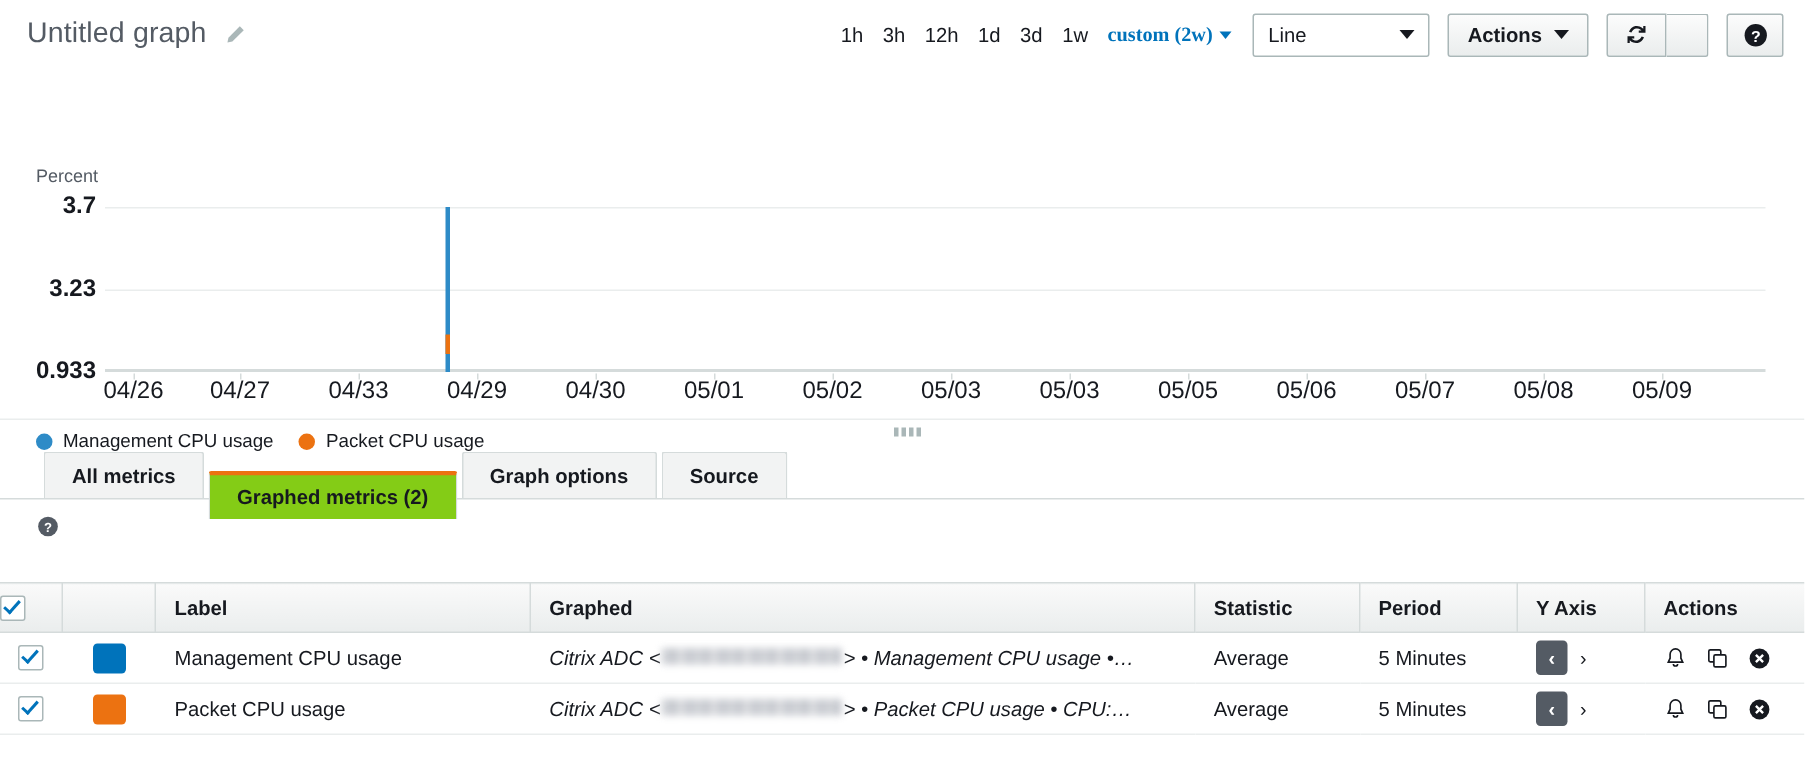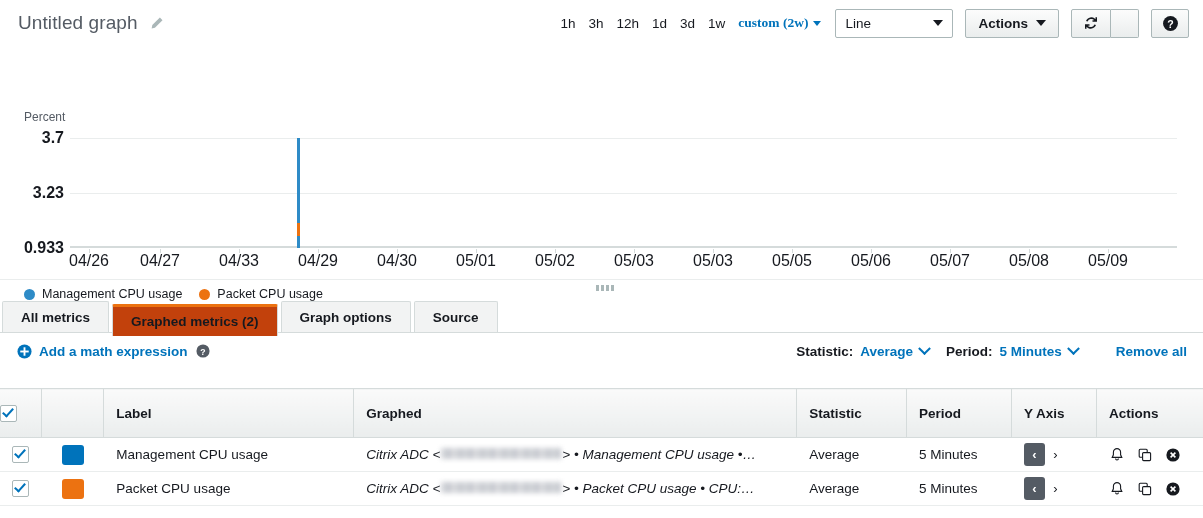--- a/index.html
+++ b/index.html
@@ -213,44 +213,44 @@
   }
 
   
   .tabs {
     position: absolute;
     left: 0; top: 301px;
     width: 100%;
     height: 32px;
     display: flex;
     align-items: flex-end;
-    padding-left: 2px;
+    padding-left: 29px;
     box-sizing: border-box;
     border-bottom: 1px solid #d5dbdb;
   }
   .tab {
     height: 31px;
     display: flex; align-items: center;
     padding: 0 18px;
     font-size: 13.5px;
     font-weight: bold;
     color: #16191f;
     background: #f2f3f3;
     border: 1px solid #d5dbdb;
     border-bottom: none;
     border-radius: 2px 2px 0 0;
     margin-right: 3px;
     box-sizing: border-box;
     cursor: pointer;
   }
   .tab.active {
-    background: #c2410c;
+    background: #84cc16;
     border-top: 3px solid #ec7211;
     position: relative;
-    top: 4px;
+    top: 14px;
     height: 32px;
   }
 
   
   .toolbar {
     position: absolute;
     left: 0; top: 334px;
     width: 100%;
     height: 34px;
     display: flex;
@@ -290,21 +290,21 @@
     left: 0; top: 388px;
     width: 1203px;
     border-collapse: collapse;
     font-size: 13.5px;
   }
   table.metrics th {
     background: linear-gradient(to bottom, #fafafa, #eaeded);
     border-top: 1px solid #d5dbdb;
     border-bottom: 1px solid #d5dbdb;
     border-right: 1px solid #d5dbdb;
-    height: 49px;
+    height: 33px;
     text-align: left;
     font-weight: bold;
     color: #16191f;
     padding: 0 12px;
     box-sizing: border-box;
   }
   table.metrics td {
     border-bottom: 1px solid #eaeded;
     border-right: 1px solid transparent;
     height: 34px;
@@ -505,45 +505,27 @@
 </div>
 
 <div class="tabs">
   <div class="tab">All metrics</div>
   <div class="tab active">Graphed metrics (2)</div>
   <div class="tab">Graph options</div>
   <div class="tab">Source</div>
 </div>
 
 <div class="toolbar">
-  <span class="math-link">
-    <svg width="15" height="15" viewBox="0 0 16 16">
-      <circle cx="8" cy="8" r="7.5" fill="#0073bb"></circle>
-      <rect x="7" y="3.5" width="2" height="9" fill="#ffffff"></rect>
-      <rect x="3.5" y="7" width="9" height="2" fill="#ffffff"></rect>
-    </svg>
-    <span>Add a math expression</span>
-  </span>
   <span style="margin-left:8px;display:inline-flex;">
     <svg width="14" height="14" viewBox="0 0 16 16">
       <circle cx="8" cy="8" r="7.5" fill="#545b64"></circle>
       <text x="8" y="12" font-size="10" font-weight="bold" fill="#ffffff" text-anchor="middle" font-family="Liberation Sans, sans-serif">?</text>
     </svg>
   </span>
 
-  <span class="toolbar-right">
-    <span class="tb-label">Statistic:</span>
-    <span class="tb-value">Average</span>
-    <span class="chev"></span>
-    <span class="tb-label">Period:</span>
-    <span class="tb-value">5 Minutes</span>
-    <span class="chev"></span>
-    <span class="tb-gap"></span>
-    <span class="tb-value">Remove all</span>
-  </span>
 </div>
 
 <table class="metrics">
   <thead>
     <tr>
       <th class="col-chk">
         <span class="cb checked"></span>
       </th>
       <th class="col-swatch"></th>
       <th class="col-label">Label</th>

